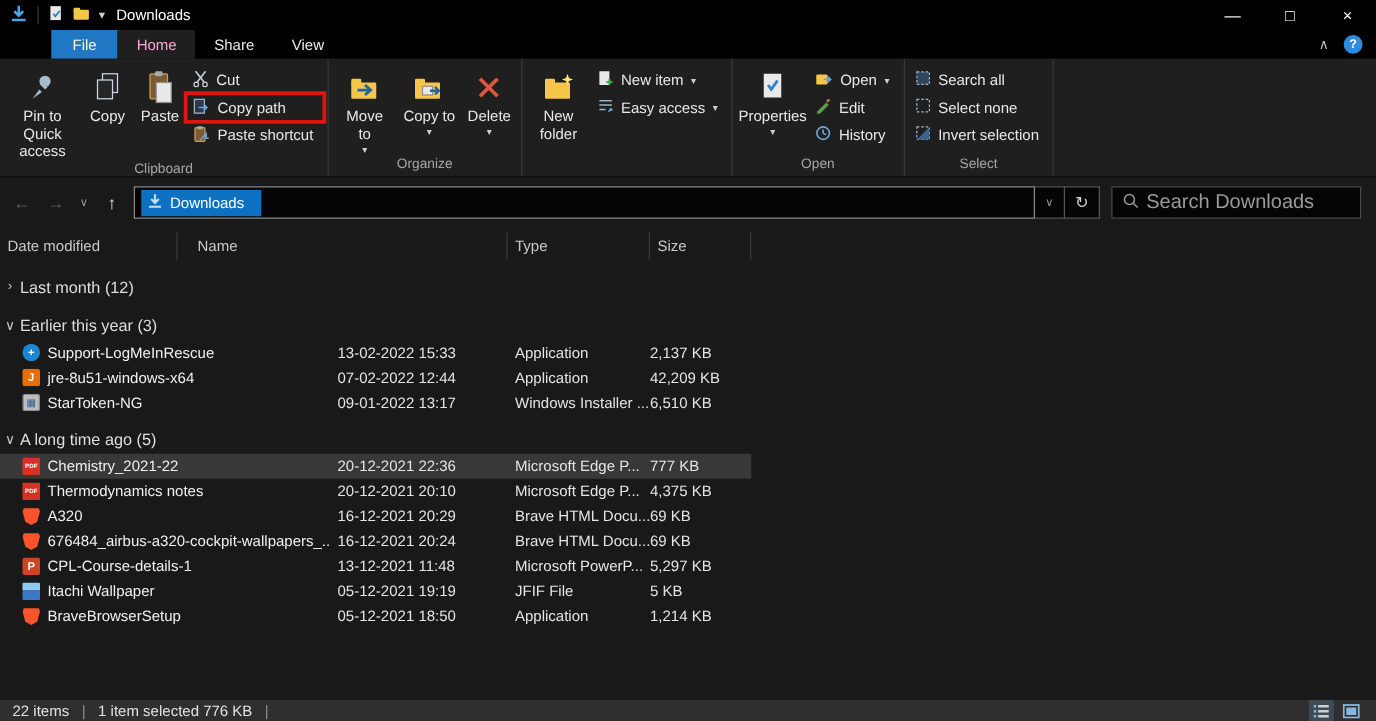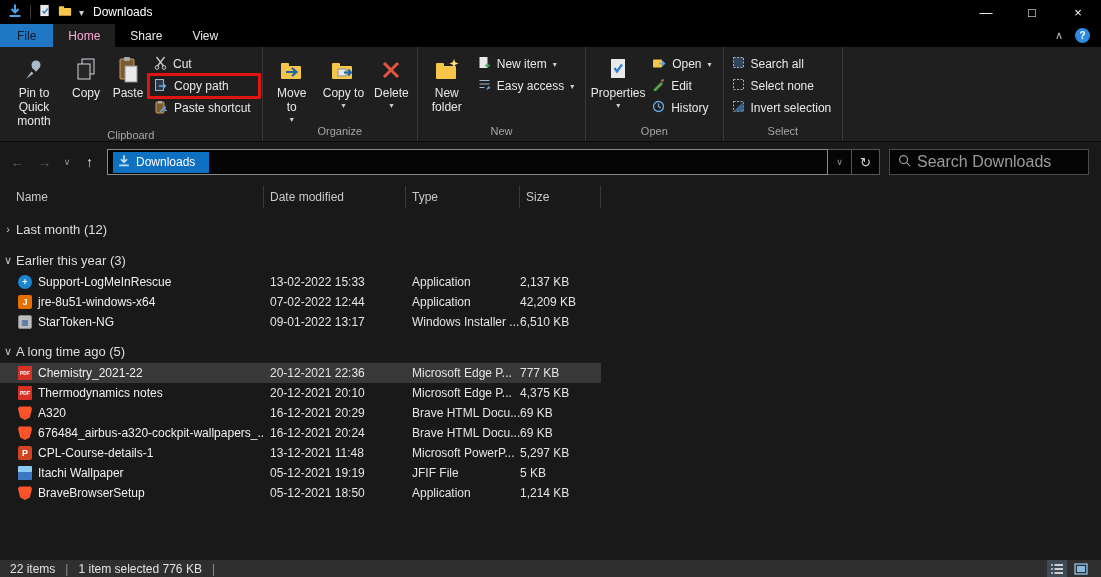--- a/index.html
+++ b/index.html
@@ -18,21 +18,21 @@
   .qat { display: flex; align-items: center; gap: 7px; padding-left: 7px; }
   .qat-sep { width: 1px; height: 14px; background: #3a3a3a; }
   .qat .glyph { color: #cfcfcf; font-size: 10px; }
   .title-text { margin-left: 9px; color: #fff; font-size: 12px; }
   .win-controls { margin-left: auto; display: flex; height: 100%; }
   .win-btn { width: 46px; height: 100%; display: flex; align-items: center; justify-content: center; color: #fff; font-size: 13px; }
 
   
   .tabrow { height: 23px; background: #000; display: flex; align-items: stretch; flex-shrink: 0; }
   .tab { padding: 0 15px; display: flex; align-items: center; color: #e8e8e8; font-size: 12px; cursor: default; }
-  .tab.file { background: #2077c4; color: #0f172a; padding: 0 17px; }
+  .tab.file { background: #2077c4; color: #fef9c3; padding: 0 17px; margin-left: 41px; }
   .tab.active { background: #1f1f1f; color: #f9a8d4; }
   .tabrow-right { margin-left: auto; display: flex; align-items: center; gap: 12px; padding-right: 11px; }
   .ribbon-collapse { color: #bcbcbc; font-size: 11px; }
   .help-btn { width: 15px; height: 15px; border-radius: 50%; background: #2e8ce0; color: #fff; font-size: 10px; font-weight: bold; display: flex; align-items: center; justify-content: center; }
 
   
   .ribbon { height: 95px; background: #1f1f1f; display: flex; flex-shrink: 0; border-bottom: 1px solid #0a0a0a; }
   .rgroup { display: flex; flex-direction: column; padding: 2px 3px 0; border-right: 1px solid #383838; }
   .rgroup-content { flex: 1; display: flex; align-items: flex-start; }
   .rgroup-label { text-align: center; font-size: 11px; color: #a6a6a6; padding: 1px 0 4px; }
@@ -149,21 +149,21 @@
     <div class="rgroup">
       <div class="rgroup-content">
         <div class="btn-big" style="width:62px">
           <span class="ric">
             <svg width="22" height="24" viewBox="0 0 22 24">
                 <circle cx="13" cy="7" r="4.5" fill="#a9bac8"></circle>
                 <rect x="9" y="9" width="6" height="3" transform="rotate(45 12 10.5)" fill="#a9bac8"></rect>
                 <path d="M8.5 13.5L3 21l7.5-5.5z" fill="#a9bac8"></path>
               </svg>
           </span>
-          <span class="lbl lbl-narrow">Pin to Quick month</span>
+          <span class="lbl lbl-narrow">Pin to Quick access</span>
         </div>
         <div class="btn-big">
           <span class="ric">
             <svg width="24" height="26" viewBox="0 0 24 26">
                 <rect x="8" y="2" width="12" height="15" fill="#262626" stroke="#cfd8de"></rect>
                 <rect x="4" y="7" width="12" height="15" fill="#262626" stroke="#cfd8de"></rect>
               </svg>
           </span>
           <span class="lbl">Copy</span>
         </div>
@@ -278,21 +278,20 @@
               <svg width="13" height="13" viewBox="0 0 13 13">
                   <path d="M1.5 2.5h10M1.5 6h10M1.5 9.5h5" stroke="#9fb6c8" stroke-width="1.2"></path>
                   <path d="M8 12l4.5-2-2-2z" fill="#6aa7dd"></path>
                 </svg>
             </span>
             <span>Easy access</span>
             <span class="drop">▾</span>
           </div>
         </div>
       </div>
-      <div class="rgroup-label">New</div>
     </div>
 
     <div class="rgroup">
       <div class="rgroup-content">
         <div class="btn-big" style="width:58px">
           <span class="ric">
             <svg width="22" height="26" viewBox="0 0 22 26">
                 <rect x="4" y="2" width="14" height="19" fill="#e9e9e9"></rect>
                 <path d="M7.5 11l2.5 3.5L15 7.5" stroke="#2f7fd0" stroke-width="2.2" fill="none"></path>
               </svg>
@@ -395,22 +394,22 @@
         <svg width="13" height="13" viewBox="0 0 14 14">
             <circle cx="6" cy="6" r="4.3" fill="none" stroke="#9a9a9a" stroke-width="1.3"></circle>
             <path d="M9.3 9.3L13 13" stroke="#9a9a9a" stroke-width="1.3"></path>
           </svg>
       </span>
       <input type="text" placeholder="Search Downloads" style="">
     </div>
   </div>
 
   <div class="col-headers">
+    <div class="ch c-date">Date modified</div>
     <div class="ch c-name">Name</div>
-    <div class="ch c-date">Date modified</div>
     <div class="ch c-type">Type</div>
     <div class="ch c-size">Size</div>
   </div>
 
   <div class="file-list">
       <div class="group-row">
         <span class="group-chev">›</span>
         <span>Last month (12)</span>
       </div>
       <div class="group-row">

